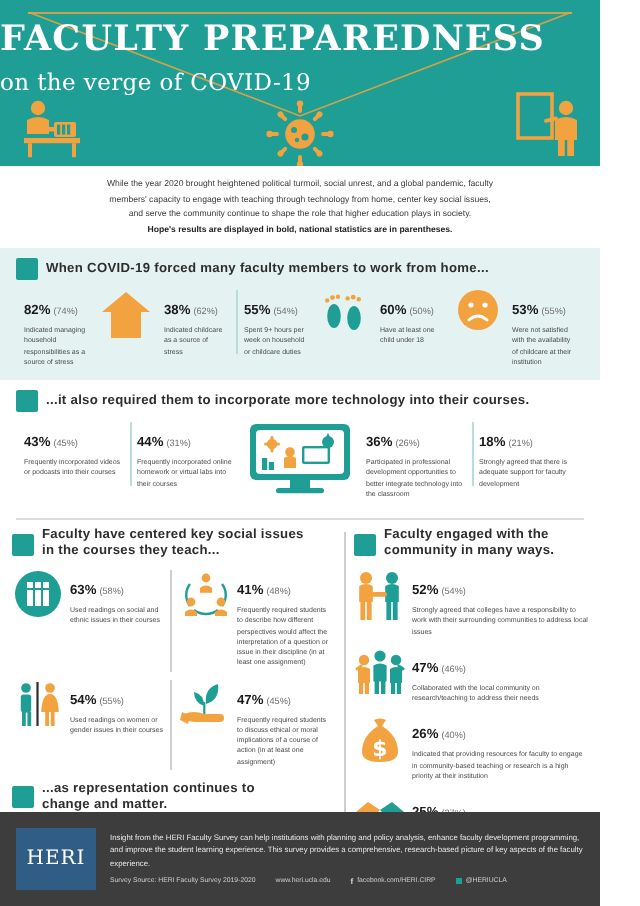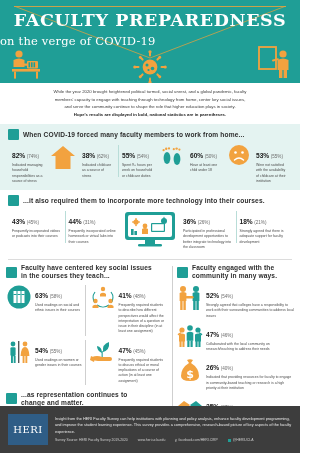--- a/index.html
+++ b/index.html
@@ -11,21 +11,21 @@
   }
   .page{width:300px;height:453px;position:relative;background:#fff;}
 
   
   .hero{
     position:relative;height:83px;background:#1f9e96;overflow:hidden;
   }
   .hero .rule-top{position:absolute;left:14px;right:14px;top:6px;height:1px;background:#e8a33d;opacity:.85;}
   .hero .chev{position:absolute;left:0;right:0;top:6px;height:60px;}
   .hero h1{
-    margin:0;position:absolute;top:12px;left:0;right:0;text-align:center;
+    margin:0;position:absolute;top:12px;left:0;right:0;
     font-family:"DejaVu Serif",serif;font-weight:bold;font-size:17.5px;
     letter-spacing:.6px;color:#ffffff;line-height:1;
   }
   .hero h2{
     margin:0;position:absolute;top:34px;left:0;right:0;text-align:left;
     font-family:"DejaVu Serif",serif;font-weight:normal;font-size:11.5px;
     color:#ffffff;letter-spacing:.2px;
   }
   .hero .virus{position:absolute;left:50%;top:50px;transform:translateX(-50%);}
   .hero .fig-l{position:absolute;left:10px;top:48px;}

